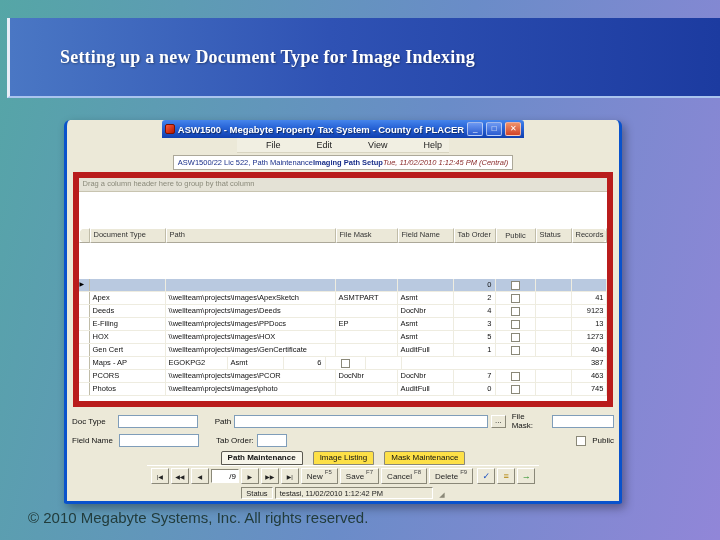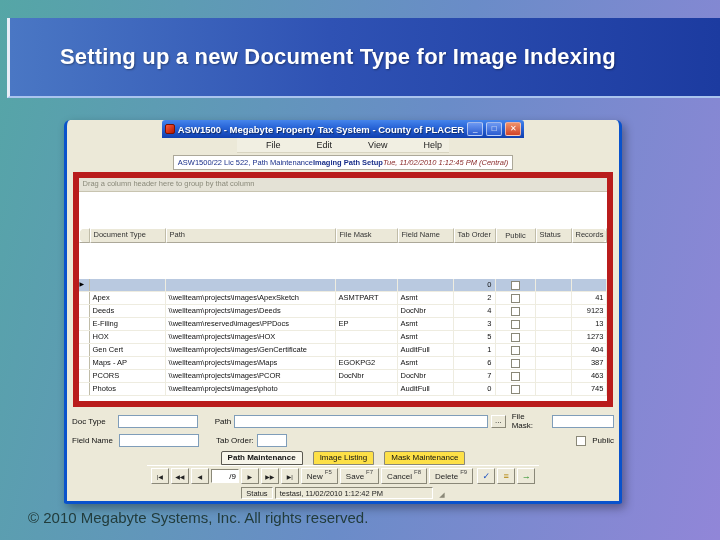--- a/index.html
+++ b/index.html
@@ -11,22 +11,23 @@
     background:linear-gradient(105deg,#55a6a6 0%,#6a8cc8 55%,#9186d8 100%);
   }
   .title-band {
     position:absolute; top:18px; left:7px; right:0; height:80px;
     background:linear-gradient(90deg,#4a77c4 0%,#2f52b4 45%,#1c3ba0 100%);
     border-left:3px solid #e8eef8;
     border-bottom:2px solid #aac4ee;
     display:flex; align-items:center; padding-left:50px;
   }
   .slide-title {
-    color:#ffffff; font-size:22px; font-weight:bold; letter-spacing:.2px;
+    color:#ffffff; font-size:18px; font-weight:bold; letter-spacing:.2px;
     text-shadow:1px 1px 2px rgba(0,0,0,.35);
+    font-family:Liberation Serif, serif;
   }
   .slide-footer {
     position:absolute; left:28px; bottom:14px; font-size:15px; color:#223c3c;
   }
 
   
   .app-window {
     position:absolute; left:64px; top:120px; width:558px; height:384px;
     border:3px solid #0952cc; border-top:none; border-radius:6px 6px 3px 3px;
     background:#ece9d8; box-shadow:3px 4px 10px rgba(0,0,0,.35);
@@ -226,21 +227,21 @@
             <div class="gc c-tab num">4</div>
             <div class="gc c-pub">
               <span class="cb"></span>
             </div>
             <div class="gc c-status"></div>
             <div class="gc c-rec">9123</div>
           </div>
           <div class="grow">
             <div class="gc c-sel"></div>
             <div class="gc c-doc">E-Filing</div>
-            <div class="gc c-path">\\wellteam\reserved\images\PPDocs</div>
+            <div class="gc c-path">\\wellteam\projects\images\PPDocs</div>
             <div class="gc c-mask">EP</div>
             <div class="gc c-field">Asmt</div>
             <div class="gc c-tab num">3</div>
             <div class="gc c-pub">
               <span class="cb"></span>
             </div>
             <div class="gc c-status"></div>
             <div class="gc c-rec">13</div>
           </div>
           <div class="grow">
@@ -265,21 +266,20 @@
             <div class="gc c-tab num">1</div>
             <div class="gc c-pub">
               <span class="cb"></span>
             </div>
             <div class="gc c-status"></div>
             <div class="gc c-rec">404</div>
           </div>
           <div class="grow">
             <div class="gc c-sel"></div>
             <div class="gc c-doc">Maps - AP</div>
-            <div class="gc c-path">\\wellteam\projects\images\Maps</div>
             <div class="gc c-mask">EGOKPG2</div>
             <div class="gc c-field">Asmt</div>
             <div class="gc c-tab num">6</div>
             <div class="gc c-pub">
               <span class="cb"></span>
             </div>
             <div class="gc c-status"></div>
             <div class="gc c-rec">387</div>
           </div>
           <div class="grow">

